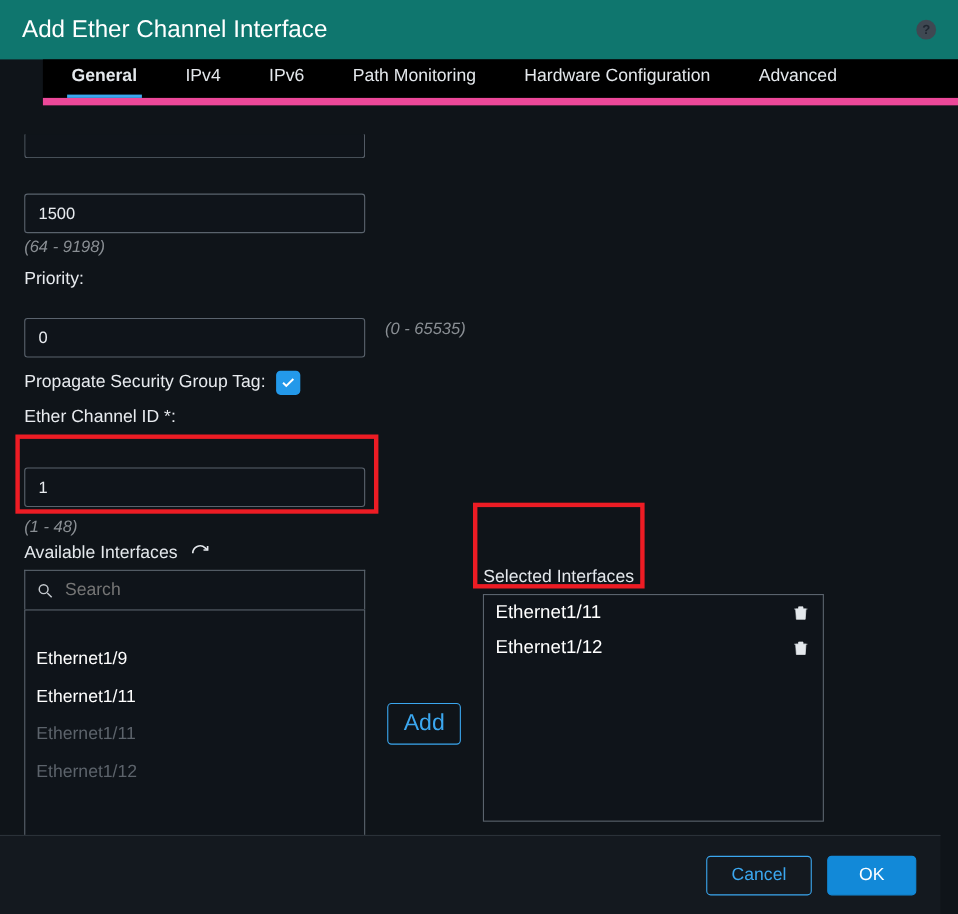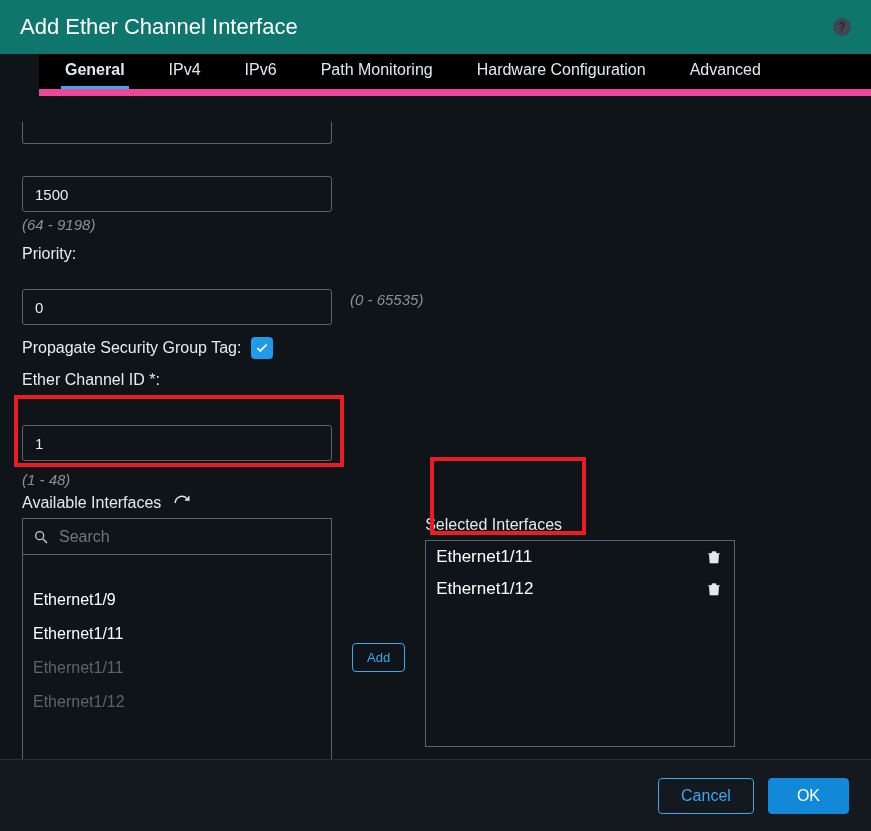--- a/index.html
+++ b/index.html
@@ -156,40 +156,40 @@
     color:#fff;
     cursor:pointer;
   }
   .list-item.disabled{color:#5c636b;cursor:default;}
   .list-item.cut{padding-top:2px;}
   .add-btn{
     border:1px solid var(--accent);
     color:var(--accent);
     background:transparent;
     padding:6px 14px;
-    font-size:13px;
+    font-size:21px;
     border-radius:4px;
     cursor:pointer;
     margin-top:52px;
   }
   .sel-row{
     display:flex;align-items:center;justify-content:space-between;
     padding:6px 12px 6px 10px;font-size:17px;color:#fff;
   }
   .trash{width:16px;height:18px;cursor:pointer;fill:#e4e8ec;}
   .red-box-sel{
     position:absolute;
     border:4px solid #ed1c24;
     left:430px;top:457px;
     width:156px;height:78px;
     pointer-events:none;
   }
   .footer{
     position:absolute;
-    bottom:0;left:0;right:0;
+    bottom:0;left:0;right:16px;
     height:72px;
     background:#14191f;
     border-top:1px solid #2a3138;
     display:flex;
     align-items:center;
     justify-content:flex-end;
     gap:14px;
     padding-right:22px;
   }
   .btn{

